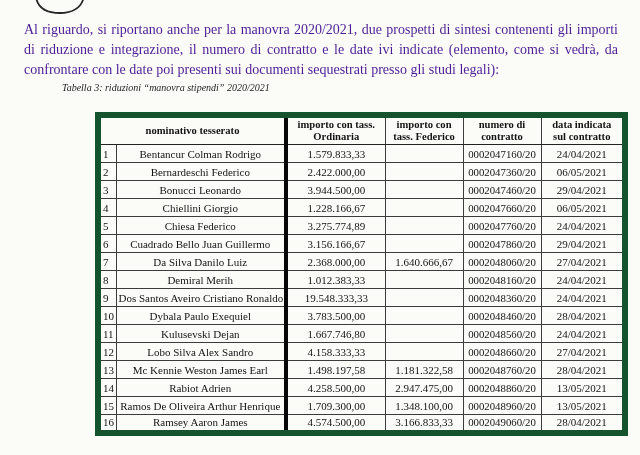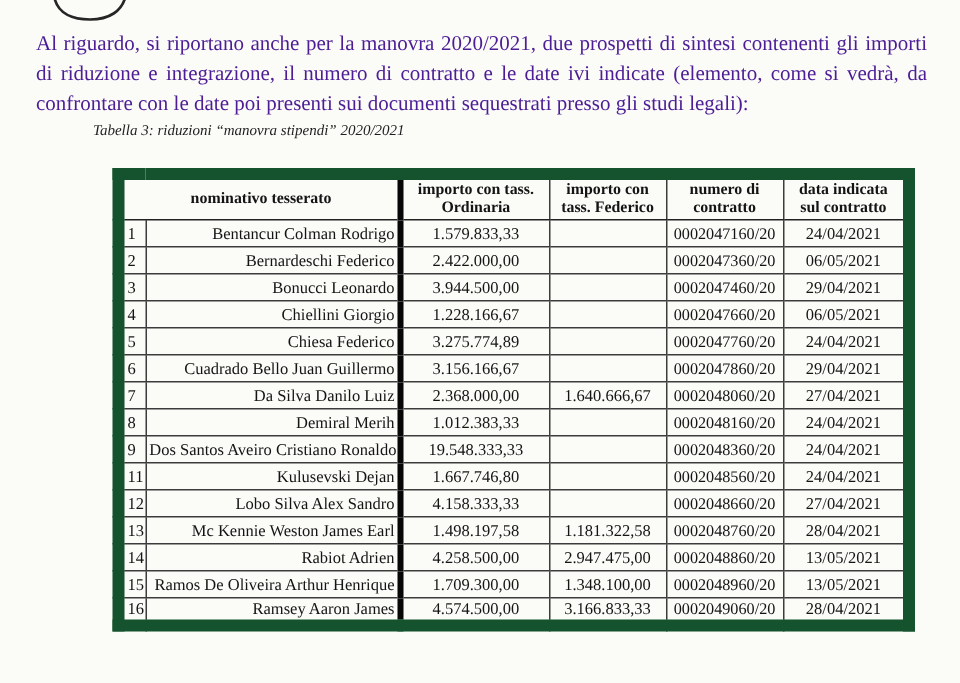--- a/index.html
+++ b/index.html
@@ -47,41 +47,42 @@
     table-layout: fixed;
     font-size: 11px;
     color: #141414;
   }
   table.reductions th, table.reductions td {
     border: 1px solid #3c3c3c;
     padding: 0 2px;
     overflow: hidden;
   }
   table.reductions {
-    border: 8px solid #14532d;
+    border: 6px solid #14532d;
+    margin-left: 20px;
   }
   table.reductions thead th {
     font-weight: bold;
     text-align: center;
     vertical-align: middle;
     font-size: 10.6px;
     line-height: 12.5px;
     height: 26px;
     white-space: pre-line;
     border-bottom: 1.5px solid #222;
   }
   table.reductions tbody tr {
     height: 18px;
   }
   td.c-num {
     text-align: left;
     padding-left: 5px;
   }
   td.c-name {
-    text-align: right;
+    text-align: center;
     padding-left: 4px;
     white-space: nowrap;
   }
   .thick-r {
     border-right: 4px solid #070707 !important;
   }
   td.c-ord, td.c-agev, td.c-contr, td.c-date {
     text-align: center;
     white-space: nowrap;
   }
@@ -187,20 +188,28 @@
       </tr>
       <tr>
         <td class="c-num">9</td>
         <td class="c-name thick-r">Dos Santos Aveiro Cristiano Ronaldo</td>
         <td class="c-ord">19.548.333,33</td>
         <td class="c-agev"></td>
         <td class="c-contr">0002048360/20</td>
         <td class="c-date">24/04/2021</td>
       </tr>
       <tr>
+        <td class="c-num">10</td>
+        <td class="c-name thick-r">Dybala Paulo Exequiel</td>
+        <td class="c-ord">3.783.500,00</td>
+        <td class="c-agev"></td>
+        <td class="c-contr">0002048460/20</td>
+        <td class="c-date">28/04/2021</td>
+      </tr>
+      <tr>
         <td class="c-num">11</td>
         <td class="c-name thick-r">Kulusevski Dejan</td>
         <td class="c-ord">1.667.746,80</td>
         <td class="c-agev"></td>
         <td class="c-contr">0002048560/20</td>
         <td class="c-date">24/04/2021</td>
       </tr>
       <tr>
         <td class="c-num">12</td>
         <td class="c-name thick-r">Lobo Silva Alex Sandro</td>

